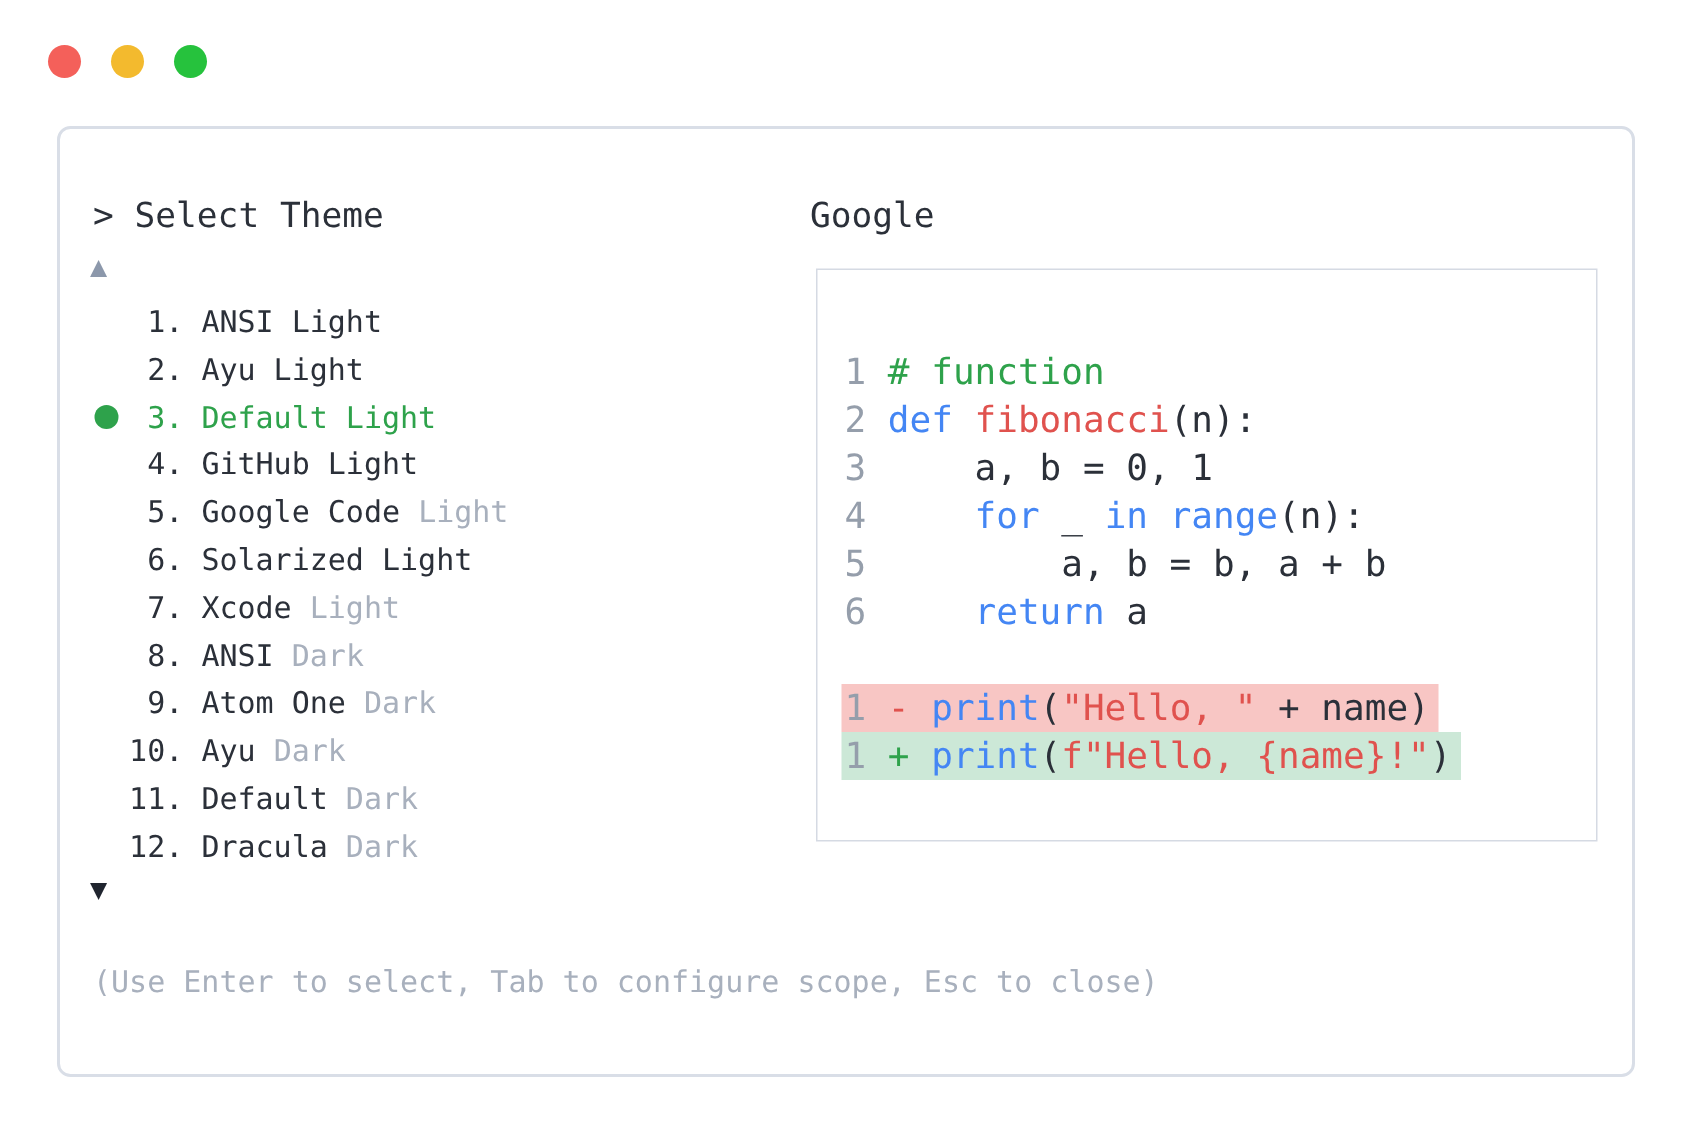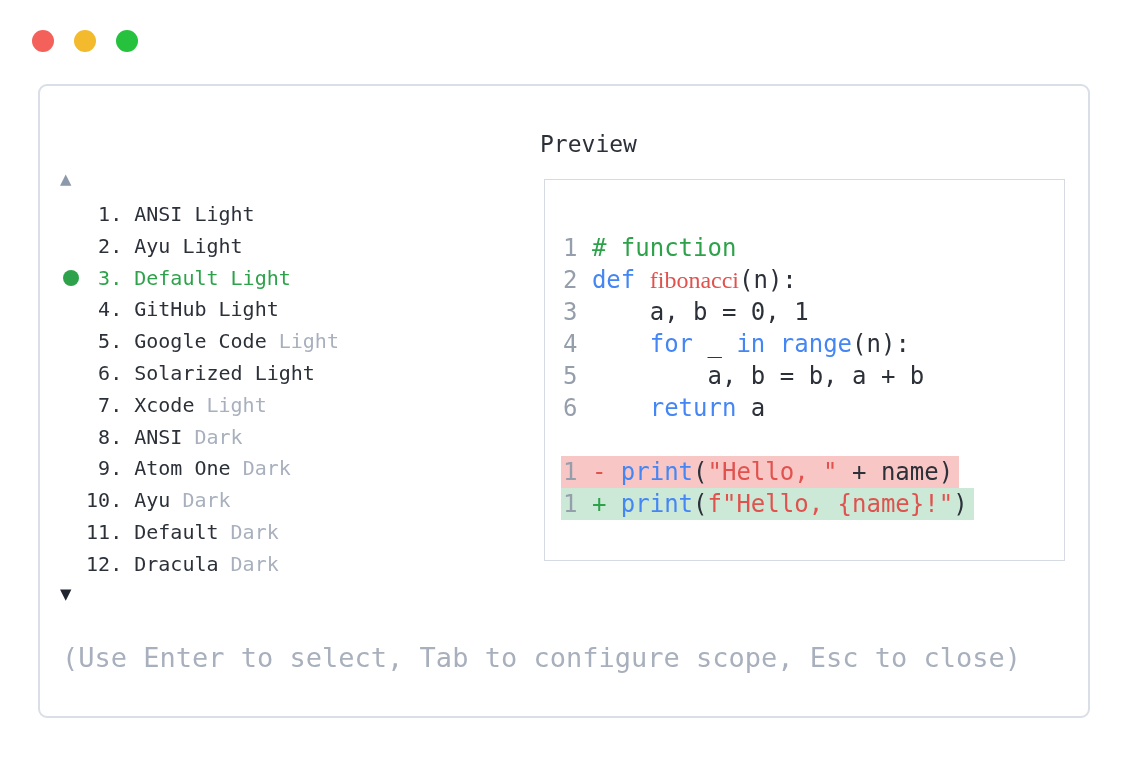--- a/index.html
+++ b/index.html
@@ -33,52 +33,53 @@
   .arrow.up{top:82px;color:var(--arrow-up);}
   .arrow.down{top:497px;color:var(--arrow-down);}
   .theme-list{position:absolute;left:22px;top:113px;font-size:20px;white-space:pre;}
   .theme-item{position:relative;height:31.8px;line-height:31.8px;}
   .theme-item .dot{
     position:absolute;left:1px;top:50%;transform:translateY(-50%);
     width:16px;height:16px;border-radius:50%;background:var(--green);
   }
   .theme-item.selected{color:var(--green);}
   .theme-item .muted{color:var(--muted);text-align:right;}
-  .hint{position:absolute;left:22px;top:556px;font-size:27px;color:var(--muted);white-space:pre;}
+  .hint{position:absolute;left:22px;top:556px;font-size:20px;color:var(--muted);white-space:pre;}
   .preview-title{position:absolute;left:500px;top:44px;font-size:23px;line-height:28px;}
   .preview-box{
     position:absolute;left:504px;top:93px;width:521px;height:382px;
     border:1.5px solid #d5dae3;background:#fff;
   }
   .code{padding:52px 0 0 18px;font-size:24px;line-height:32px;white-space:pre;}
   .code-line{height:32px;}
   .tok-linenum{color:var(--linenum);}
   .tok-plain{color:var(--text);}
   .tok-keyword{color:var(--blue);}
-  .tok-func{color:var(--red);font-family:Liberation Serif, serif;}
+  .tok-func{color:var(--red);}
   .tok-string{color:var(--red);}
   .tok-comment{color:var(--green);}
   .tok-minus{color:var(--red);}
   .tok-plus{color:var(--green);}
   .hl{display:inline-block;padding:0 6px 0 2px;margin-left:-2px;}
   .hl.removed{background:var(--removed-bg);}
   .hl.added{background:var(--added-bg);}
 </style>
 </head>
 <body>
 
 <div class="traffic">
     <span class="tl" style="background: rgb(244, 96, 90);"></span>
     <span class="tl" style="background: rgb(243, 186, 46);"></span>
     <span class="tl" style="background: rgb(38, 194, 61);"></span>
   </div>
 
 <div class="window">
+  <div class="prompt">&gt; Select Theme</div>
   <div class="arrow up">▲</div>
   <div class="theme-list"><div class="theme-item"><span>   1. </span><span>ANSI Light</span></div><div class="theme-item"><span>   2. </span><span>Ayu Light</span></div><div class="theme-item selected"><span class="dot"></span><span>   3. </span><span>Default Light</span></div><div class="theme-item"><span>   4. </span><span>GitHub Light</span></div><div class="theme-item"><span>   5. </span><span>Google Code </span><span class="muted">Light</span></div><div class="theme-item"><span>   6. </span><span>Solarized Light</span></div><div class="theme-item"><span>   7. </span><span>Xcode </span><span class="muted">Light</span></div><div class="theme-item"><span>   8. </span><span>ANSI </span><span class="muted">Dark</span></div><div class="theme-item"><span>   9. </span><span>Atom One </span><span class="muted">Dark</span></div><div class="theme-item"><span>  10. </span><span>Ayu </span><span class="muted">Dark</span></div><div class="theme-item"><span>  11. </span><span>Default </span><span class="muted">Dark</span></div><div class="theme-item"><span>  12. </span><span>Dracula </span><span class="muted">Dark</span></div></div>
   <div class="arrow down">▼</div>
   <div class="hint">(Use Enter to select, Tab to configure scope, Esc to close)</div>
 
-  <div class="preview-title">Preview</div>
+  <div class="preview-title">Google</div>
   <div class="preview-box">
     <div class="code"><div class="code-line"><span><span class="tok-linenum">1 </span><span class="tok-comment"># function</span></span></div><div class="code-line"><span><span class="tok-linenum">2 </span><span class="tok-keyword">def</span><span class="tok-plain"> </span><span class="tok-func">fibonacci</span><span class="tok-plain">(n):</span></span></div><div class="code-line"><span><span class="tok-linenum">3 </span><span class="tok-plain">    a, b = 0, 1</span></span></div><div class="code-line"><span><span class="tok-linenum">4 </span><span class="tok-plain">    </span><span class="tok-keyword">for</span><span class="tok-plain"> _ </span><span class="tok-keyword">in</span><span class="tok-plain"> </span><span class="tok-keyword">range</span><span class="tok-plain">(n):</span></span></div><div class="code-line"><span><span class="tok-linenum">5 </span><span class="tok-plain">        a, b = b, a + b</span></span></div><div class="code-line"><span><span class="tok-linenum">6 </span><span class="tok-plain">    </span><span class="tok-keyword">return</span><span class="tok-plain"> a</span></span></div><div class="code-line"><span>&nbsp;</span></div><div class="code-line"><span class="hl removed"><span class="tok-linenum">1 </span><span class="tok-minus">- </span><span class="tok-keyword">print</span><span class="tok-plain">(</span><span class="tok-string">"Hello, "</span><span class="tok-plain"> + name)</span></span></div><div class="code-line"><span class="hl added"><span class="tok-linenum">1 </span><span class="tok-plus">+ </span><span class="tok-keyword">print</span><span class="tok-plain">(</span><span class="tok-string">f"Hello, {name}!"</span><span class="tok-plain">)</span></span></div></div>
   </div>
 </div>
 
 </body></html>

